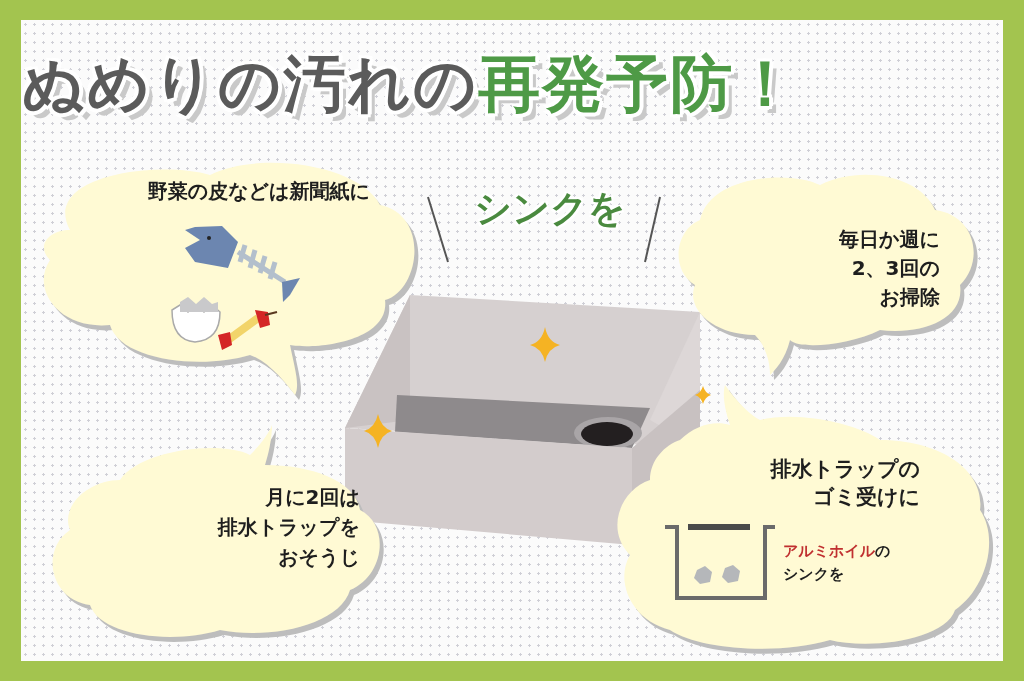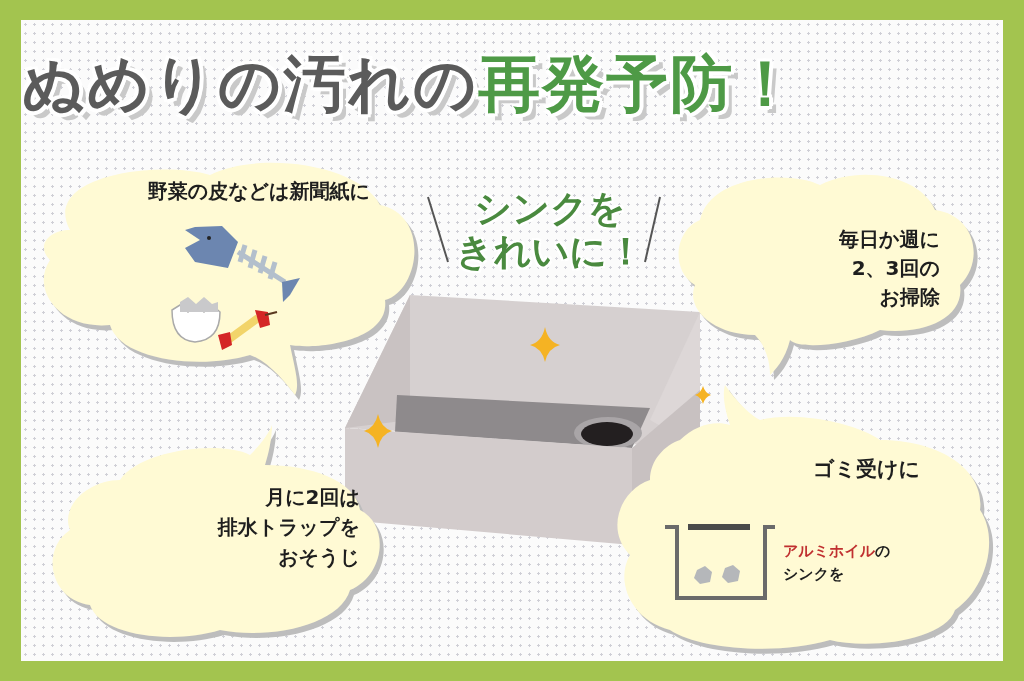--- a/index.html
+++ b/index.html
@@ -85,36 +85,36 @@
   <g>
     <path d="M665,527 L677,527 L677,598 L765,598 L765,527 L775,527" stroke="#6a6a6a" stroke-width="4" fill="none"></path>
     <rect x="688" y="524" width="62" height="6" fill="#4a4a4a"></rect>
     <polygon points="697,570 705,566 712,572 710,582 700,584 694,578" fill="#b5b7ba"></polygon>
     <polygon points="725,568 733,565 740,571 738,581 728,583 722,577" fill="#b5b7ba"></polygon>
   </g>
 </svg>
 
 <div class="center-msg">
   <div>シンクを</div>
-  <div>きれいに！</div>
 </div>
 
 <div class="btext" style="left:60px;top:178px;width:310px;font-size:20px;">野菜の皮などは新聞紙に</div>
 
 <div class="btext" style="left:700px;top:205px;width:240px;font-size:20px;line-height:1.45;margin-top:20px;">
   <div>毎日か週に</div>
   <div>2、3回の</div>
   <div>お掃除</div>
 </div>
 
 <div class="btext" style="left:90px;top:482px;width:270px;font-size:20px;line-height:1.5;">
   <div>月に2回は</div>
   <div>排水トラップを</div>
   <div>おそうじ</div>
 </div>
 
 <div class="btext" style="left:660px;top:455px;width:260px;font-size:21px;line-height:1.35;">
+  <div>排水トラップの</div>
   <div>ゴミ受けに</div>
 </div>
 <div class="btext" style="left:783px;top:540px;text-align:left;font-size:15px;line-height:1.5;">
   <div><span class="red">アルミホイル</span><span>の</span></div>
   <div>シンクを</div>
 </div>
 
 </body></html>

